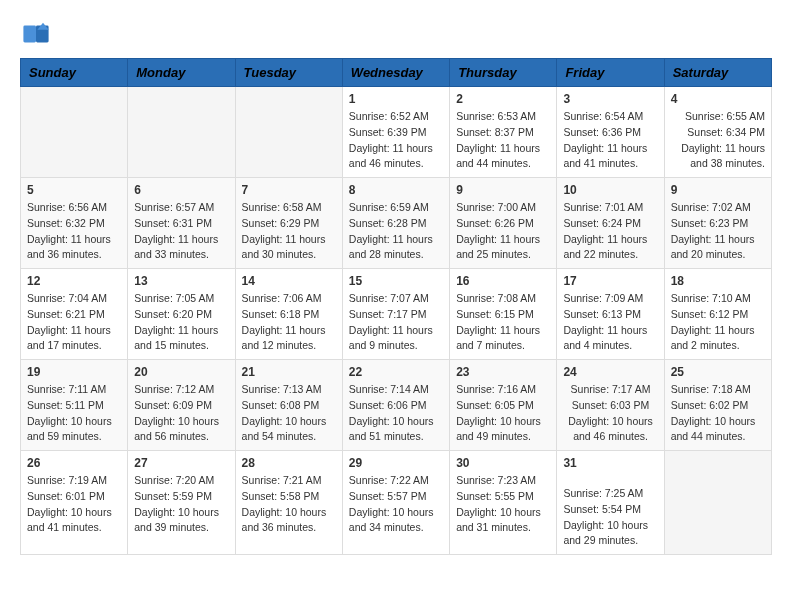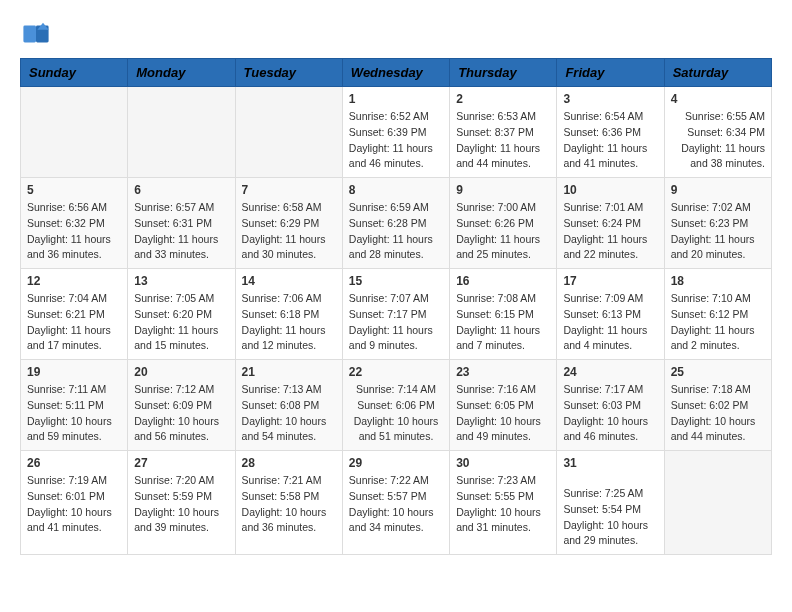--- a/index.html
+++ b/index.html
@@ -247,33 +247,33 @@
 Daylight: 10 hours and 56 minutes.</div>
         </td>
         <td>
           <span class="day-number">21</span>
           <div class="day-info" style="white-space: pre-line;">Sunrise: 7:13 AM
 Sunset: 6:08 PM
 Daylight: 10 hours and 54 minutes.</div>
         </td>
         <td>
           <span class="day-number">22</span>
-          <div class="day-info" style="white-space: pre-line; text-align: center;">Sunrise: 7:14 AM
+          <div class="day-info" style="white-space: pre-line;">Sunrise: 7:14 AM
 Sunset: 6:06 PM
 Daylight: 10 hours and 51 minutes.</div>
         </td>
         <td>
           <span class="day-number">23</span>
           <div class="day-info" style="white-space: pre-line;">Sunrise: 7:16 AM
 Sunset: 6:05 PM
 Daylight: 10 hours and 49 minutes.</div>
         </td>
         <td>
           <span class="day-number">24</span>
-          <div class="day-info" style="white-space: pre-line;">Sunrise: 7:17 AM
+          <div class="day-info" style="white-space: pre-line; text-align: center;">Sunrise: 7:17 AM
 Sunset: 6:03 PM
 Daylight: 10 hours and 46 minutes.</div>
         </td>
         <td>
           <span class="day-number">25</span>
           <div class="day-info" style="white-space: pre-line;">Sunrise: 7:18 AM
 Sunset: 6:02 PM
 Daylight: 10 hours and 44 minutes.</div>
         </td>
       </tr>

